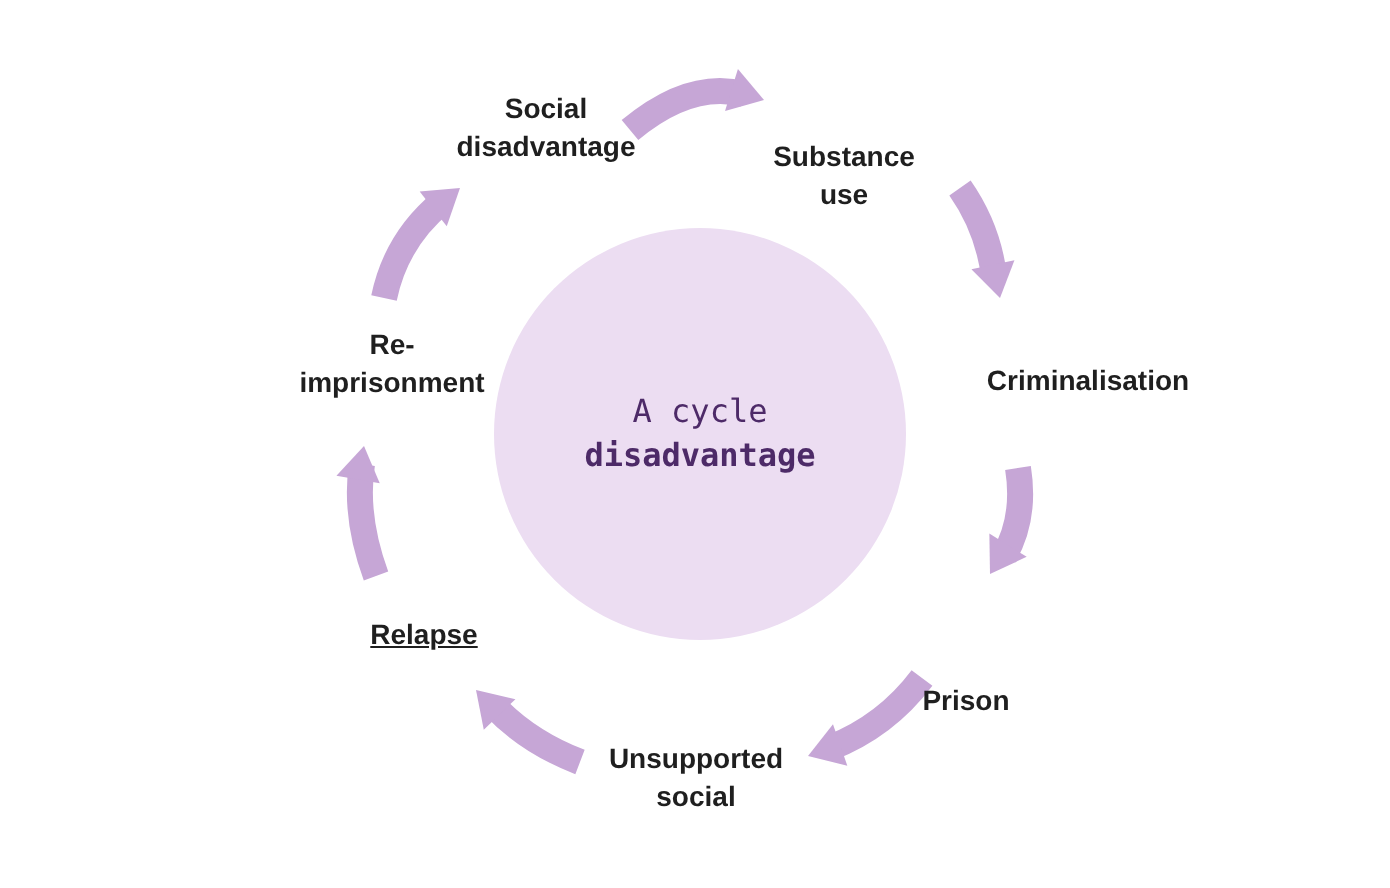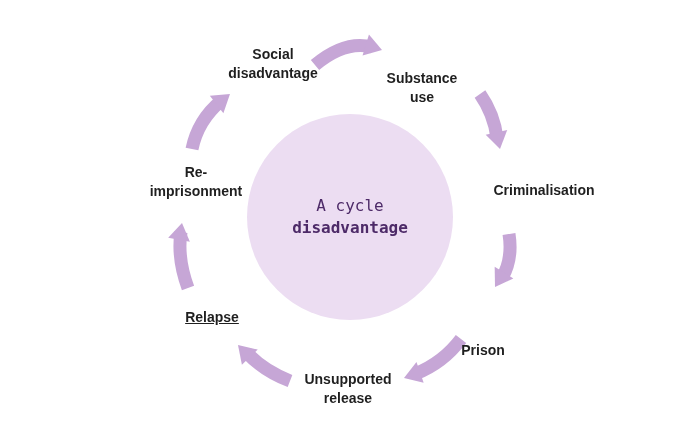--- a/index.html
+++ b/index.html
@@ -115,18 +115,18 @@
     </div>
   </div>
 
   <div class="label label-social-disadvantage">Social
 disadvantage</div>
   <div class="label label-substance-use">Substance
 use</div>
   <div class="label label-criminalisation">Criminalisation</div>
   <div class="label label-prison">Prison</div>
   <div class="label label-unsupported-release">Unsupported
-release</div>
+social</div>
   <div class="label label-relapse">Relapse</div>
   <div class="label label-re-imprisonment">Re-
 imprisonment</div>
 
 </div>
 
 </body></html>

